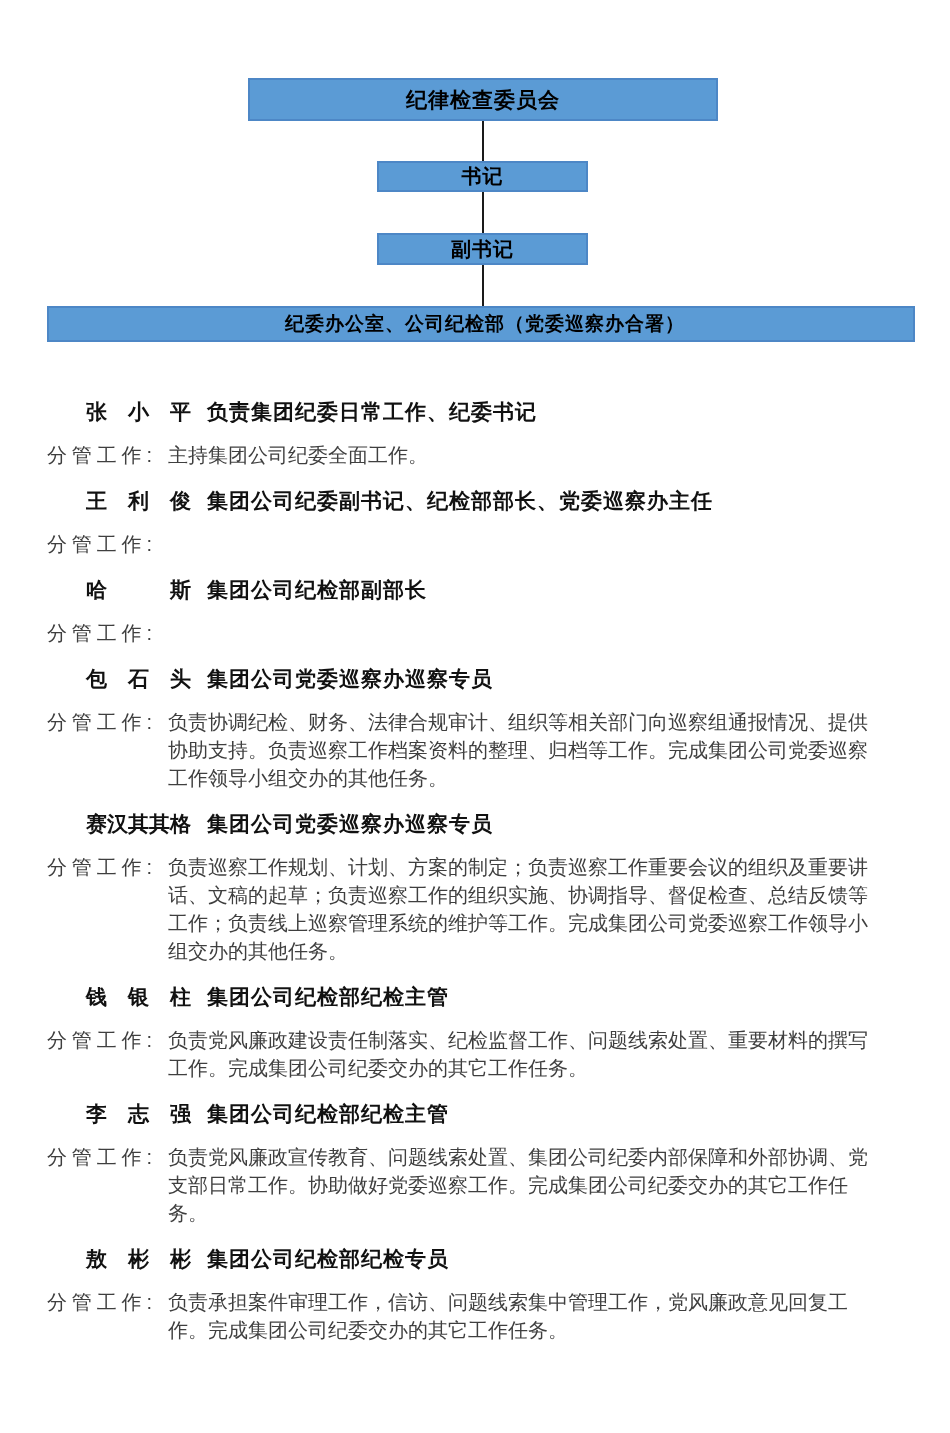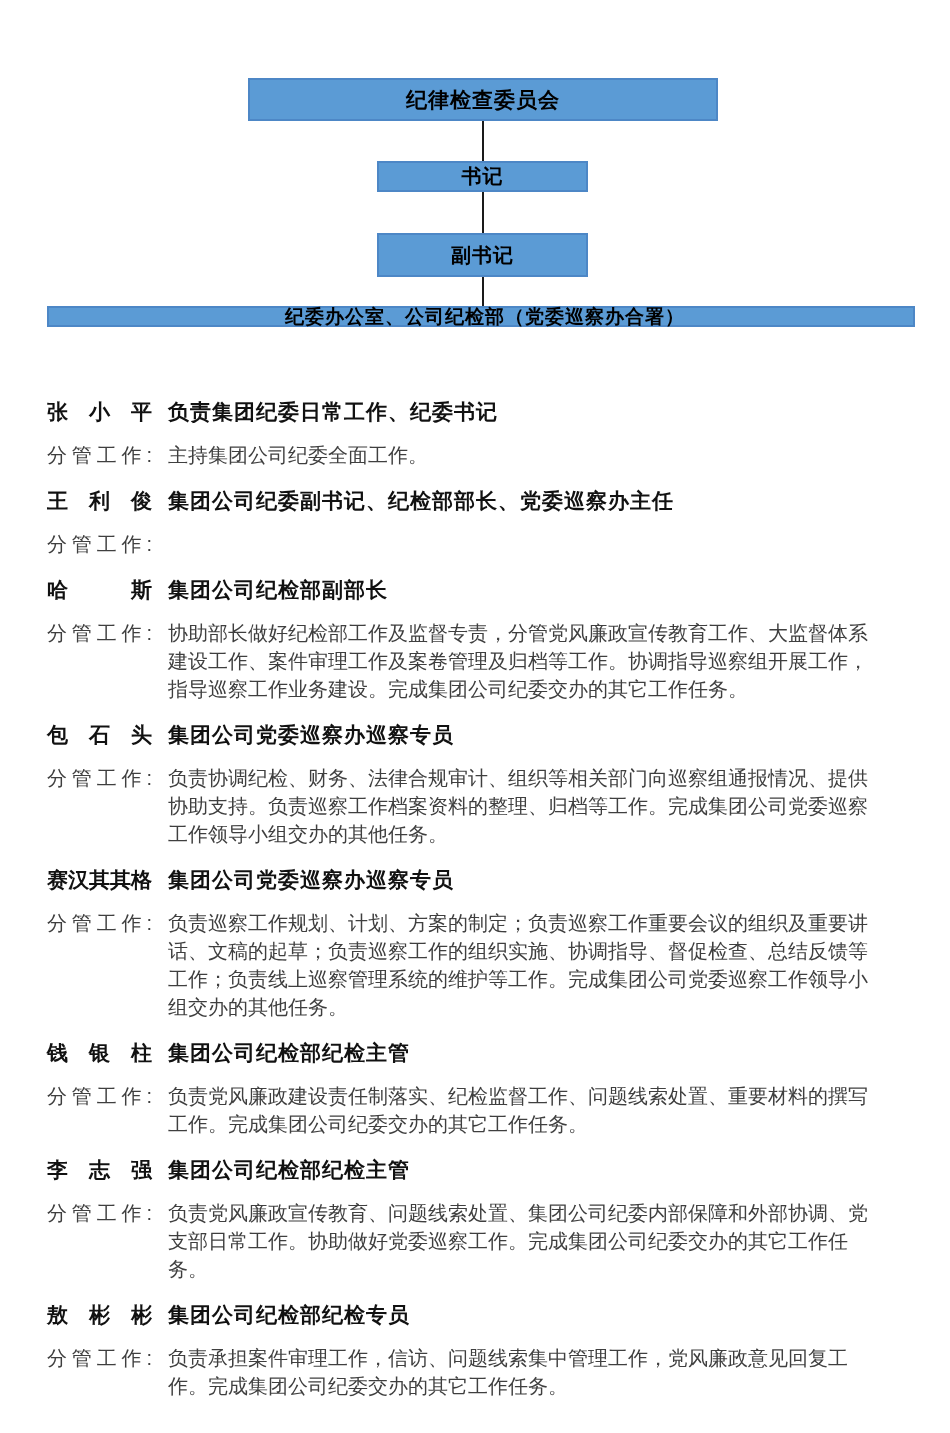--- a/index.html
+++ b/index.html
@@ -30,39 +30,39 @@
     color: #000000;
     font-weight: bold;
     display: flex;
     align-items: center;
     justify-content: center;
     text-align: center;
     letter-spacing: 1px;
   }
   .node-committee { left: 248px; top: 78px;  width: 470px; height: 43px; font-size: 21px; }
   .node-secretary { left: 377px; top: 161px; width: 211px; height: 31px; font-size: 20px; }
-  .node-deputy    { left: 377px; top: 233px; width: 211px; height: 44px; font-size: 20px; }
-  .node-office    { left: 47px;  top: 306px; width: 868px; height: 21px; font-size: 19px; padding-left: 8px; }
+  .node-deputy    { left: 377px; top: 233px; width: 211px; height: 32px; font-size: 20px; }
+  .node-office    { left: 47px;  top: 306px; width: 868px; height: 36px; font-size: 19px; padding-left: 8px; }
 
   
   .roster {
     position: absolute;
     left: 47px; top: 398px;
     width: 870px;
   }
   .member { margin-bottom: 18px; }
   .m-head {
     display: flex;
     align-items: baseline;
     font-weight: bold;
     color: #111111;
     font-size: 21px;
     line-height: 28px;
   }
-  .n-col { width: 121px; flex: none; }
+  .n-col { width: 121px; flex: none; margin-left: 39px; }
   .j-name {
     display: inline-block;
     width: 105px;
     text-align: justify;
     text-align-last: justify;
     text-justify: inter-character;
     white-space: nowrap;
   }
   .m-title { letter-spacing: 1px; }
   .m-duty {
@@ -132,21 +132,20 @@
       </div>
     </div>
 
     <div class="member">
       <div class="m-head">
         <span class="n-col"><span class="j-name">哈斯</span></span>
         <span class="m-title">集团公司纪检部副部长</span>
       </div>
       <div class="m-duty">
         <span class="l-col"><span class="j-label">分管工作:</span></span>
-        <span class="d-text">协助部长做好纪检部工作及监督专责，分管党风廉政宣传教育工作、大监督体系建设工作、案件审理工作及案卷管理及归档等工作。协调指导巡察组开展工作，指导巡察工作业务建设。完成集团公司纪委交办的其它工作任务。</span>
       </div>
     </div>
 
     <div class="member">
       <div class="m-head">
         <span class="n-col"><span class="j-name">包石头</span></span>
         <span class="m-title">集团公司党委巡察办巡察专员</span>
       </div>
       <div class="m-duty">
         <span class="l-col"><span class="j-label">分管工作:</span></span>

